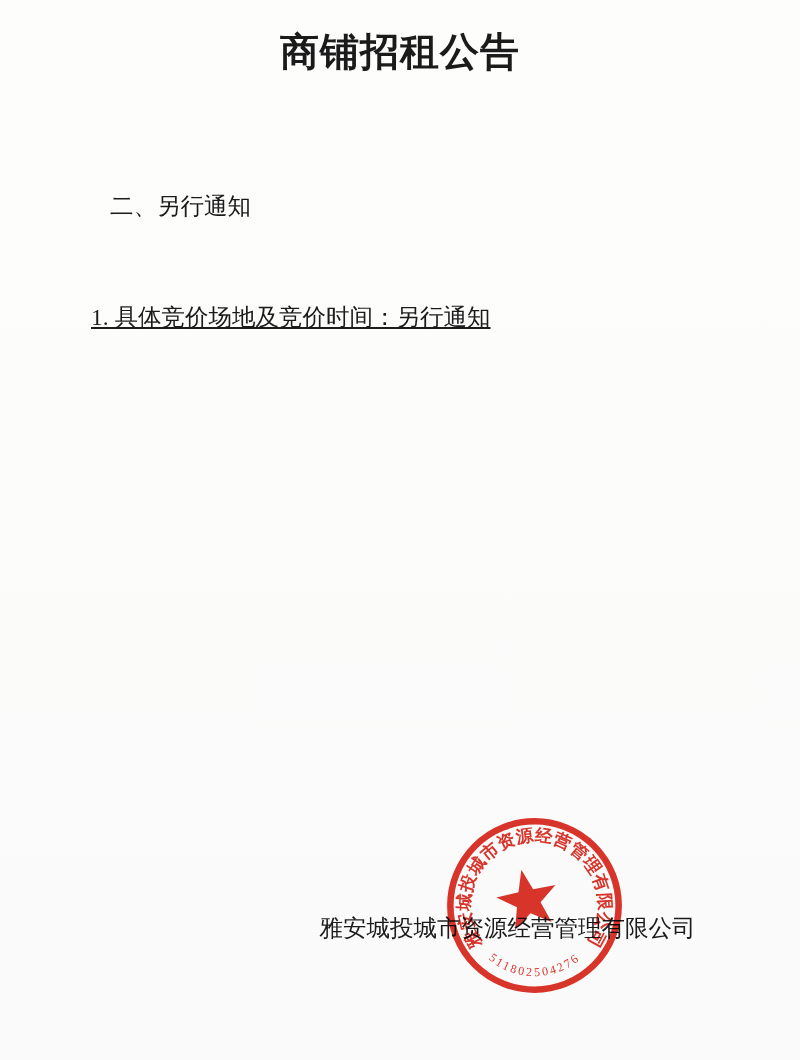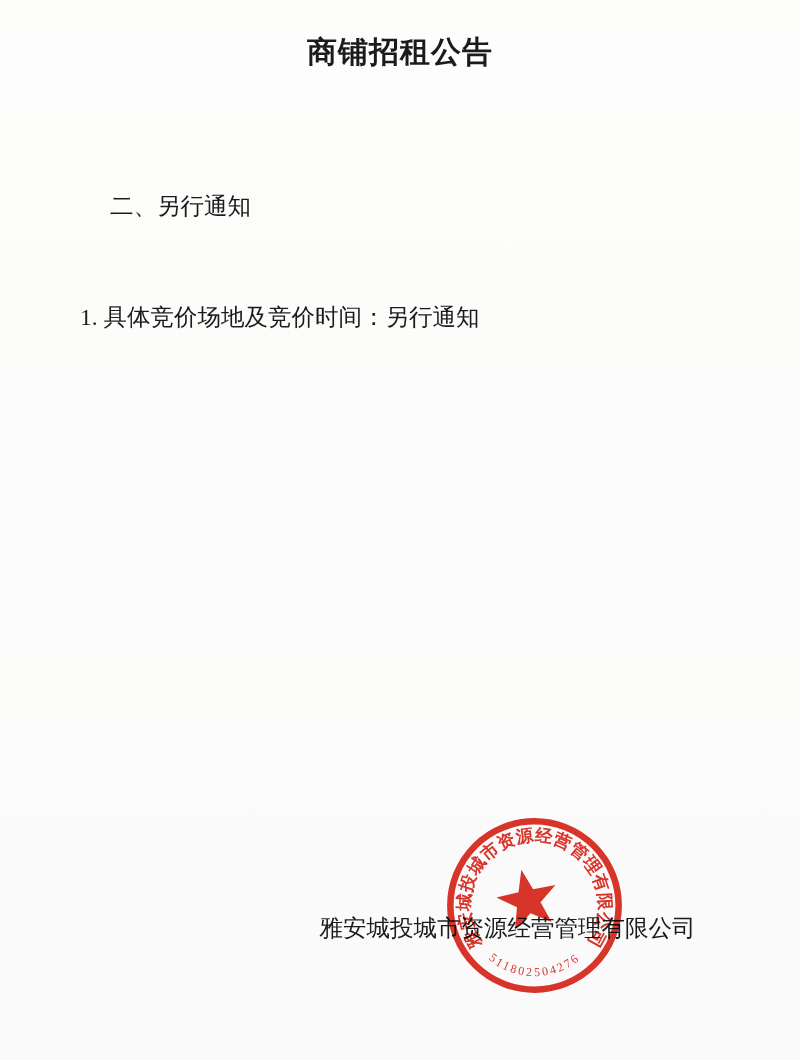--- a/index.html
+++ b/index.html
@@ -7,35 +7,35 @@
     position:relative;
     width:800px; height:1060px;
     background:linear-gradient(180deg,#fdfdfc 0%,#fbfafa 100%);
     font-family:"Liberation Serif","DejaVu Serif",serif;
     color:#1b1b1b;
     overflow:hidden;
   }
   .doc-title {
     margin:30px 0 0 0;
     text-align:center;
-    font-size:30px;
+    font-size:39px;
     line-height:44px;
     font-weight:bold;
     letter-spacing:1px;
   }
   .content {
     padding:40px 28px 0 65px;
     font-size:23.5px;
     line-height:37px;
     white-space:pre-wrap;
   }
   .para { margin:0; }
   .indent { text-indent:2em; }
   .sec-head { margin-left:45px; }
-  .list-line { margin-left:15px; }
+  .list-line { margin-left:26px;text-decoration:underline; }
   .signature {
     position:absolute;
     left:215px; right:0; top:908px;
     text-align:center;
     font-size:23.5px;
     line-height:40px;
     white-space:nowrap;
   }
   .signature .date-line { margin-left:29px; }
   .stamp {

